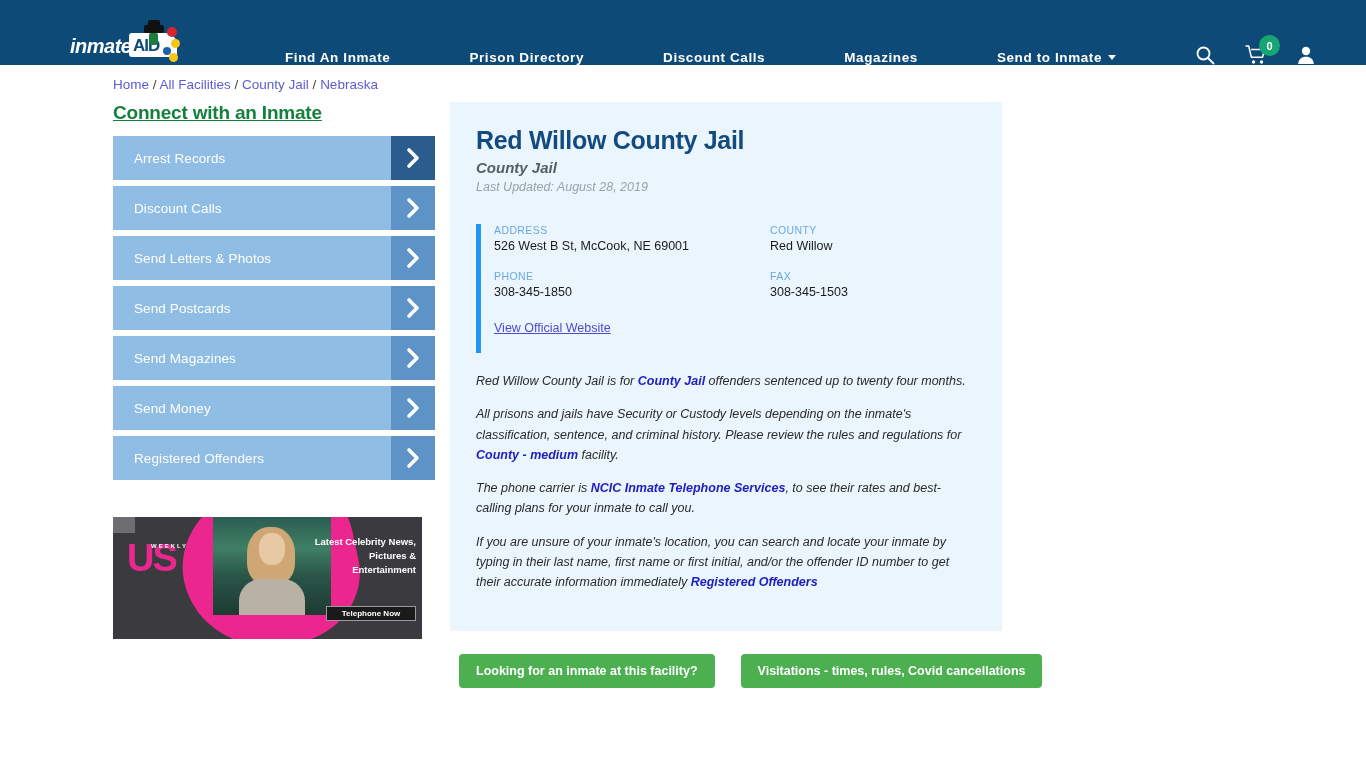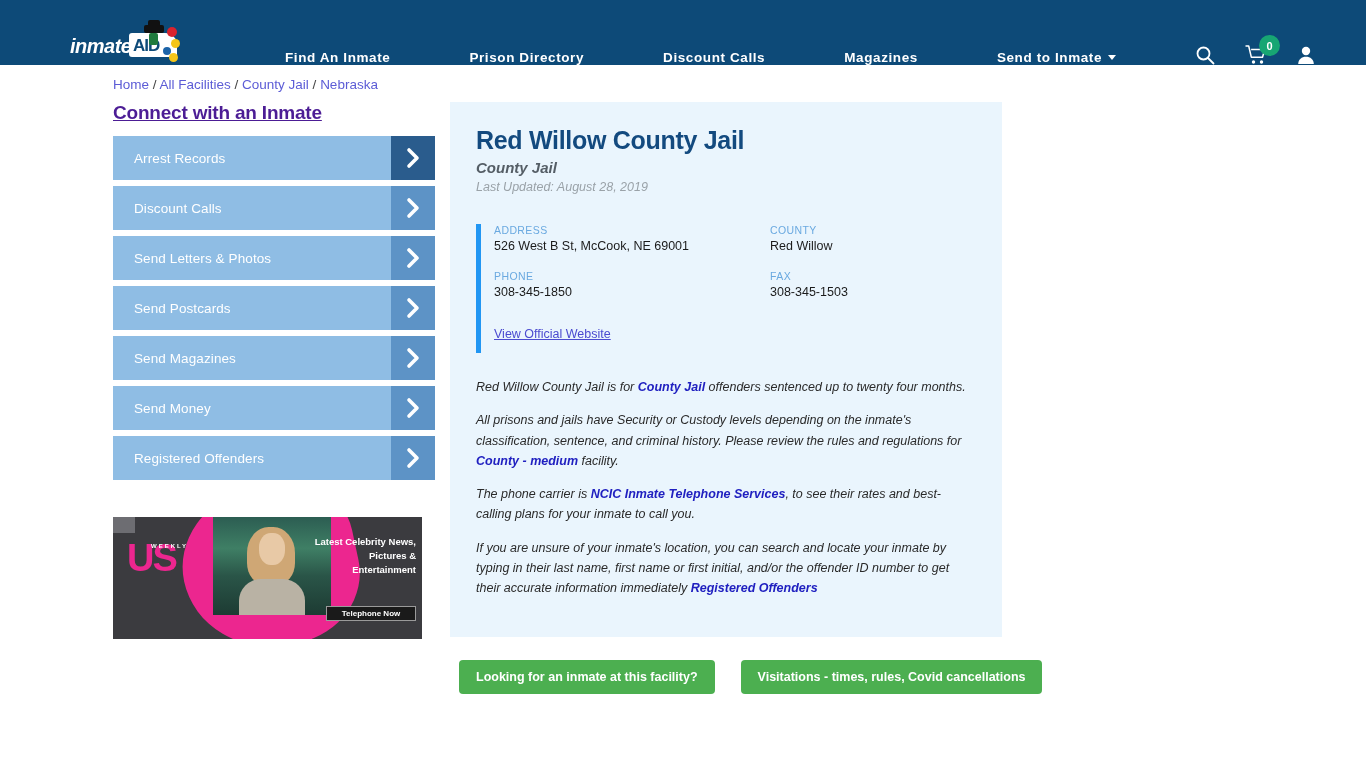--- a/index.html
+++ b/index.html
@@ -107,21 +107,21 @@
   .breadcrumb a { color: #5c5cd6; text-decoration: none; cursor: pointer; }
   .breadcrumb .sep { color: #444; }
 
   .columns { display: flex; align-items: flex-start; margin-top: 10px; }
   .left-col { width: 337px; flex: 0 0 337px; }
   .right-col { margin-left: 0; }
 
   .side-title {
     font-size: 19px;
     font-weight: bold;
-    color: #4c1d95;
+    color: #15803d;
     text-decoration: underline;
     margin-bottom: 12px;
     letter-spacing: -0.2px;
   }
 
   .side-btn {
     position: relative;
     height: 44px;
     width: 322px;
     background: #8fbde4;
@@ -243,21 +243,21 @@
     display: grid;
     grid-template-columns: 276px 1fr;
     row-gap: 17px;
   }
   .field-label {
     font-size: 10.5px; color: #6aa9e0; letter-spacing: 0.4px;
     text-transform: uppercase;
   }
   .field-value { font-size: 12.5px; color: #1b1b1b; margin-top: 3px; }
   .field-value a { color: #4b4bd0; text-decoration: underline; cursor: pointer; }
-  .field-link-only { margin-top: 11px; }
+  .field-link-only { margin-top: 5px; }
 
   .body-copy { margin-top: 36px; }
   .body-copy p {
     font-size: 12.5px;
     font-style: italic;
     color: #2a2a2a;
     line-height: 1.62;
     margin-bottom: 13px;
   }
   .body-copy a {

